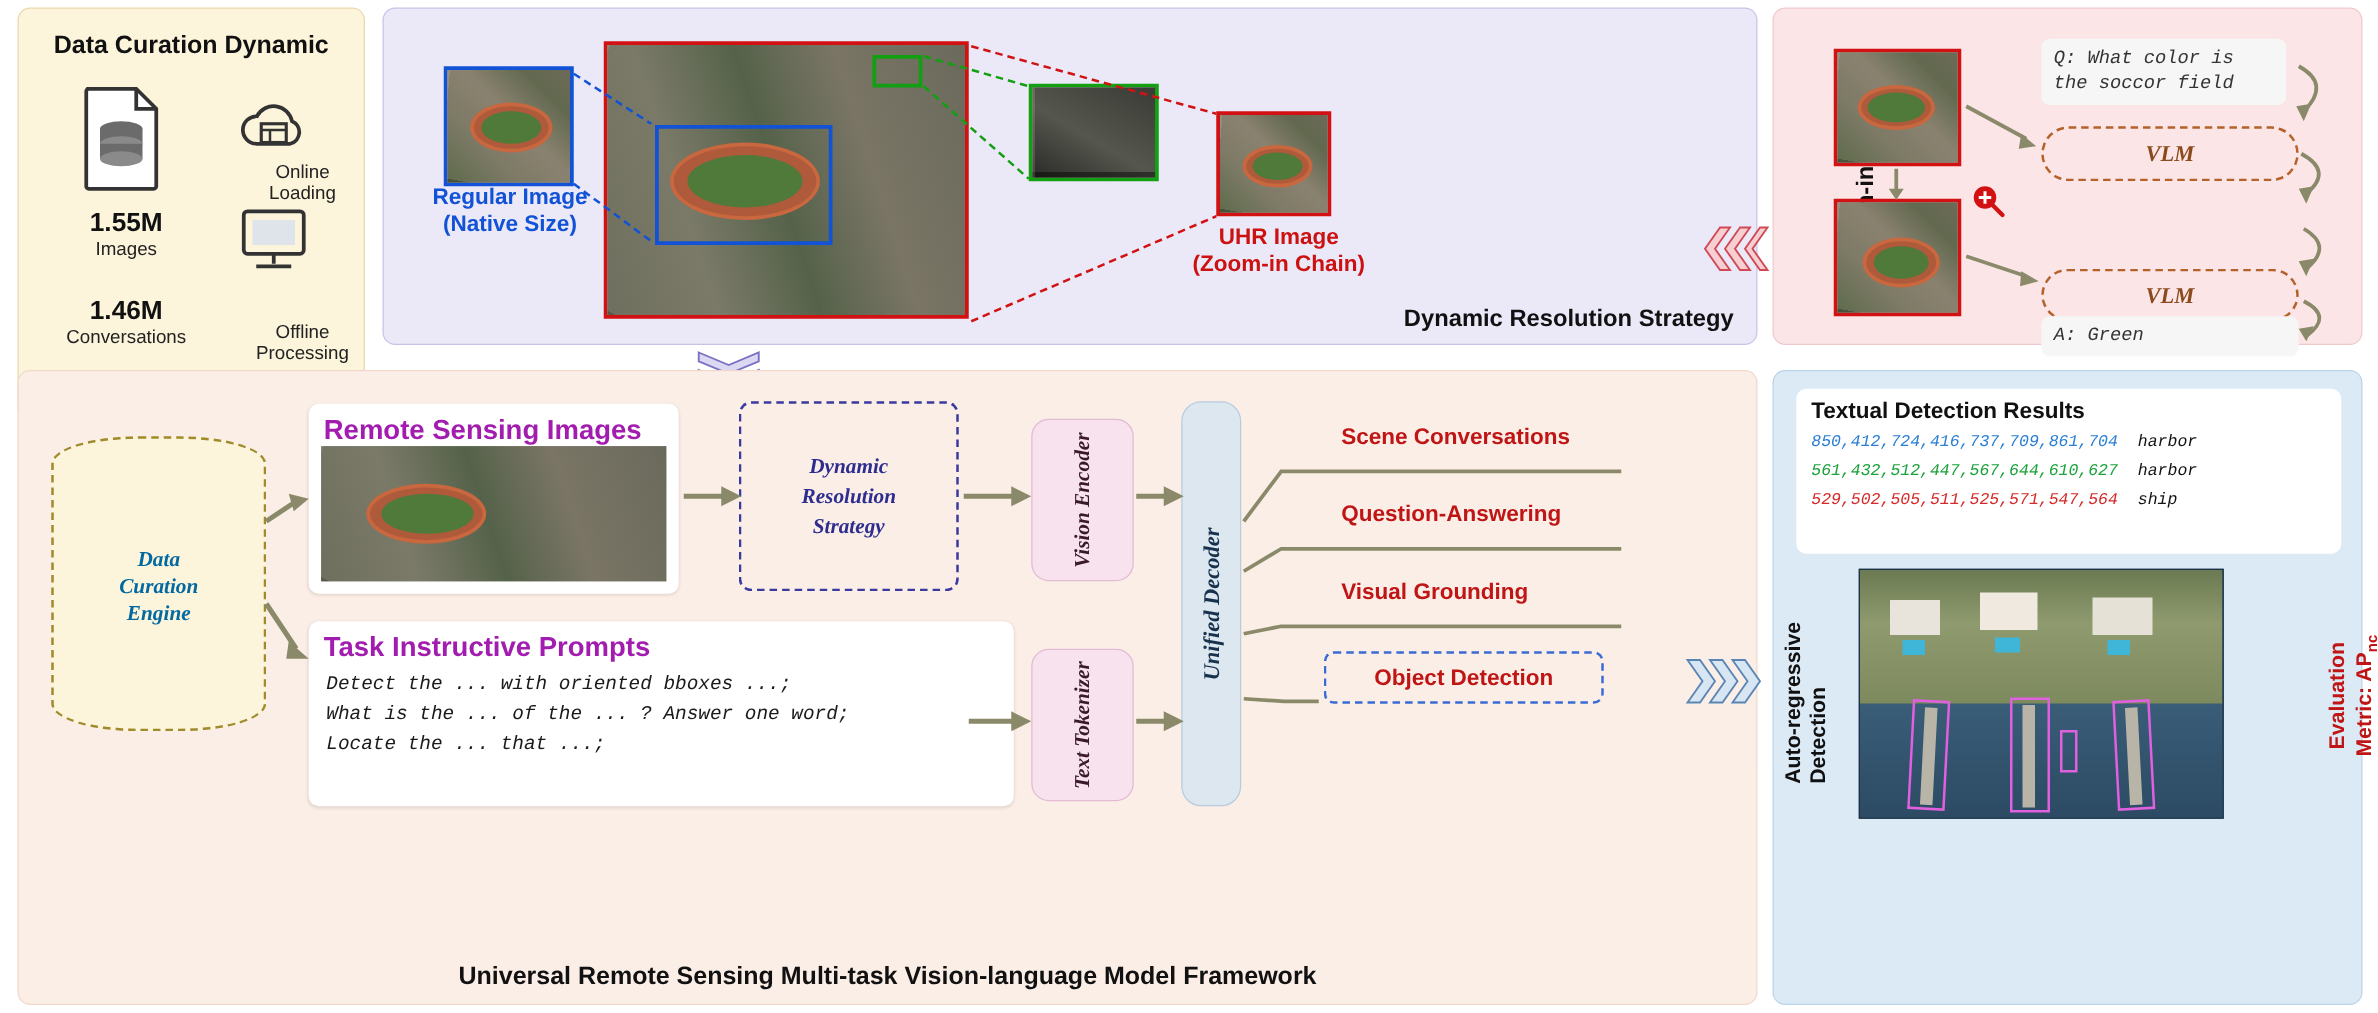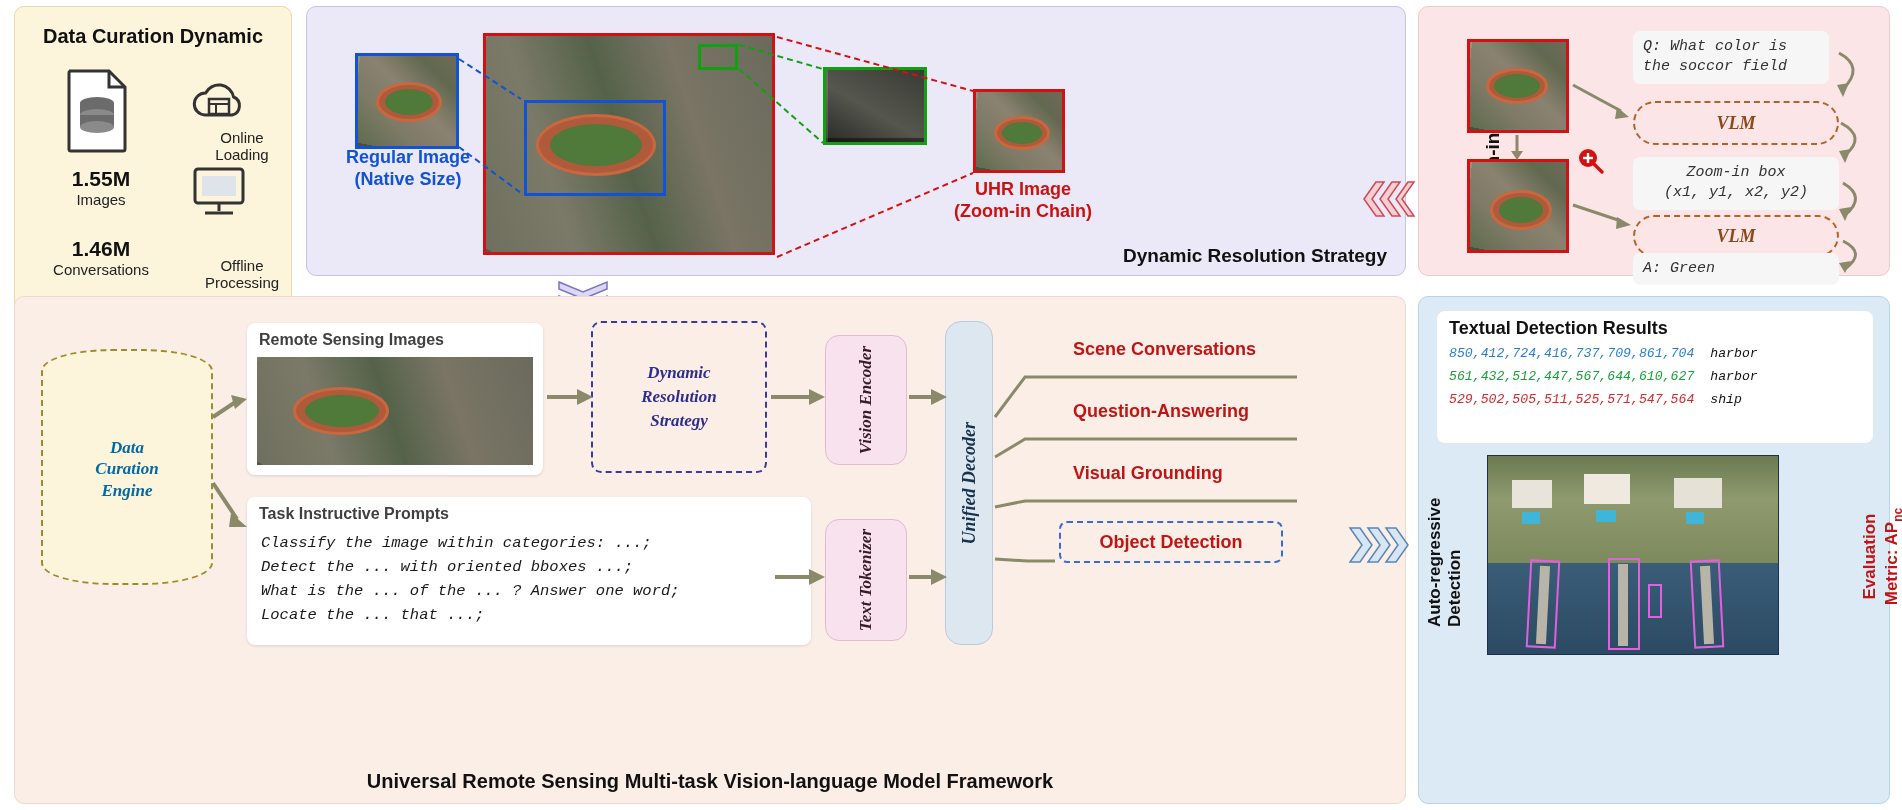--- a/index.html
+++ b/index.html
@@ -98,21 +98,21 @@
     position: absolute;
     border: 2px dashed #a08a2a; border-radius: 70px/22px;
     background: #fdf4dc;
   }
   .cyl-label {
     position:absolute; width:100%; text-align:center;
     color:#0369a1; font-style: italic; font-weight:bold; font-size:17px; line-height:1.25;
     font-family: "Liberation Serif", serif;
   }
   .white-card { position:absolute; background:#fff; border-radius:8px; box-shadow:0 1px 3px rgba(0,0,0,.12); }
-  .card-head { font-weight:bold; font-size:16px; color:#404040; padding:8px 12px 4px 12px; }
+  .card-head { font-weight:bold; font-size:22px; color:#a21caf; padding:8px 12px 4px 12px; }
   .dashed-blue {
     position:absolute; border:2px dashed #3a3a9e; border-radius:10px;
     display:flex; align-items:center; justify-content:center; text-align:center;
     color:#2d2d8f; font-style:italic; font-weight:bold; font-size:17px; line-height:1.4;
     font-family: "Liberation Serif", serif;
   }
   .pink-box {
     position:absolute; background:#f7e2ee; border:1px solid #e3b9d4; border-radius:14px;
     display:flex; align-items:center; justify-content:center;
   }
@@ -304,21 +304,20 @@
 
   <svg style="position:absolute; left:86px; top:126px;" width="30" height="30">
     <line x1="12" y1="2" x2="12" y2="20" stroke="#8a8a6a" stroke-width="3"></line>
     <path d="M6 18 L12 27 L18 18 Z" fill="#8a8a6a"></path>
   </svg>
 
   <div class="qbox" style="position:absolute; left:214px; top:24px; width:196px;">Q: What color is<br>the soccor field</div>
 
   <div class="vlm-box" style="left:214px; top:94px; width:206px; height:44px; position:absolute;">VLM</div>
 
-  <div class="qbox" style="position:absolute; left:214px; top:150px; width:206px; text-align:center;">Zoom-in box<br>(x1, y1, x2, y2)</div>
 
   <div class="vlm-box" style="left:214px; top:208px; width:206px; height:42px; position:absolute;">VLM</div>
 
   <div class="qbox" style="position:absolute; left:214px; top:246px; width:206px; ">A: Green</div>
 
   <svg style="position:absolute; inset:0; pointer-events:none;" width="472" height="270">
     <line x1="154" y1="78" x2="202" y2="104" stroke="#8a8a6a" stroke-width="3"></line>
     <path d="M198 100 L210 110 L196 112 Z" fill="#8a8a6a"></path>
     <line x1="154" y1="198" x2="202" y2="214" stroke="#8a8a6a" stroke-width="3"></line>
     <path d="M198 210 L212 218 L197 222 Z" fill="#8a8a6a"></path>
@@ -343,21 +342,20 @@
     <div class="card-head">Remote Sensing Images</div>
     <div style="position:absolute; left:10px; top:34px; width:276px; height:108px;">
       <div class="satimg" style="inset:0; position:absolute;"></div>
       <div class="field-oval" style="left:36px; top:30px; width:96px; height:48px;"></div>
       <div class="field-inner" style="left:48px; top:38px; width:74px; height:32px;"></div>
     </div>
   </div>
 
   <div class="white-card" style="left:232px; top:200px; width:564px; height:148px;">
     <div class="card-head">Task Instructive Prompts</div>
-    <div class="prompt-text" style="padding-bottom:0;">Classify the image within categories: ...;</div>
     <div class="prompt-text" style="padding:0 14px;">Detect the ... with oriented bboxes ...;</div>
     <div class="prompt-text" style="padding:0 14px;">What is the ... of the ... ? Answer one word;</div>
     <div class="prompt-text" style="padding:0 14px;">Locate the ... that ...;</div>
   </div>
 
   <div class="dashed-blue" style="left:576px; top:24px; width:176px; height:152px;">
     Dynamic<br>Resolution<br>Strategy
   </div>
 
   <div class="pink-box" style="left:810px; top:38px; width:82px; height:130px;">

